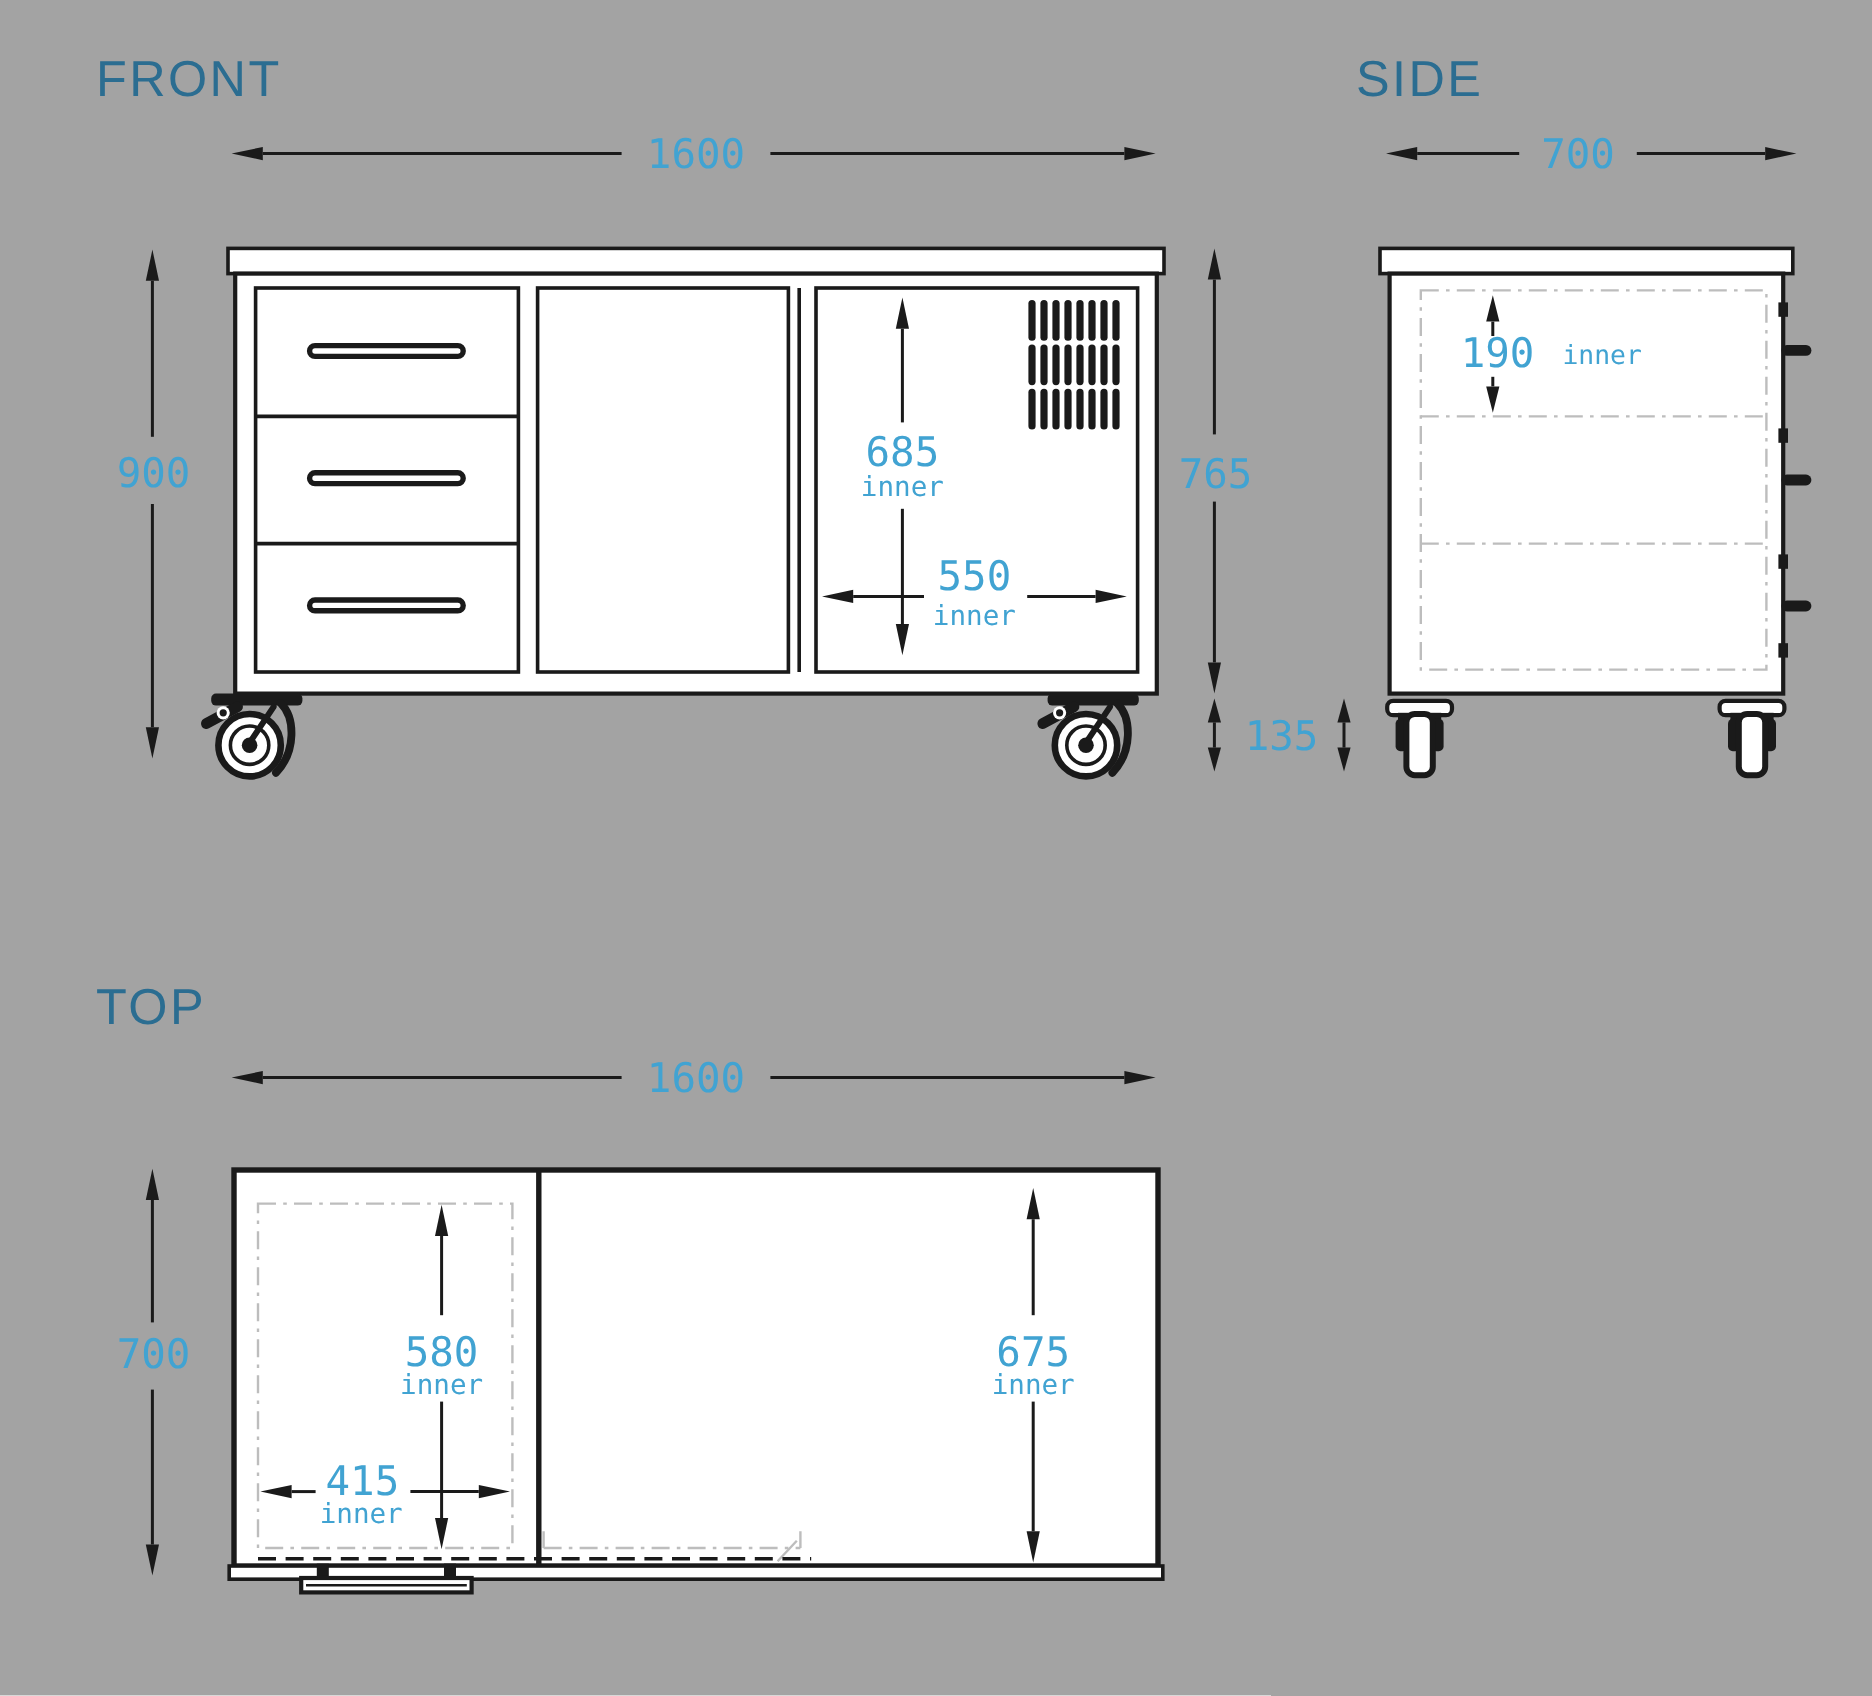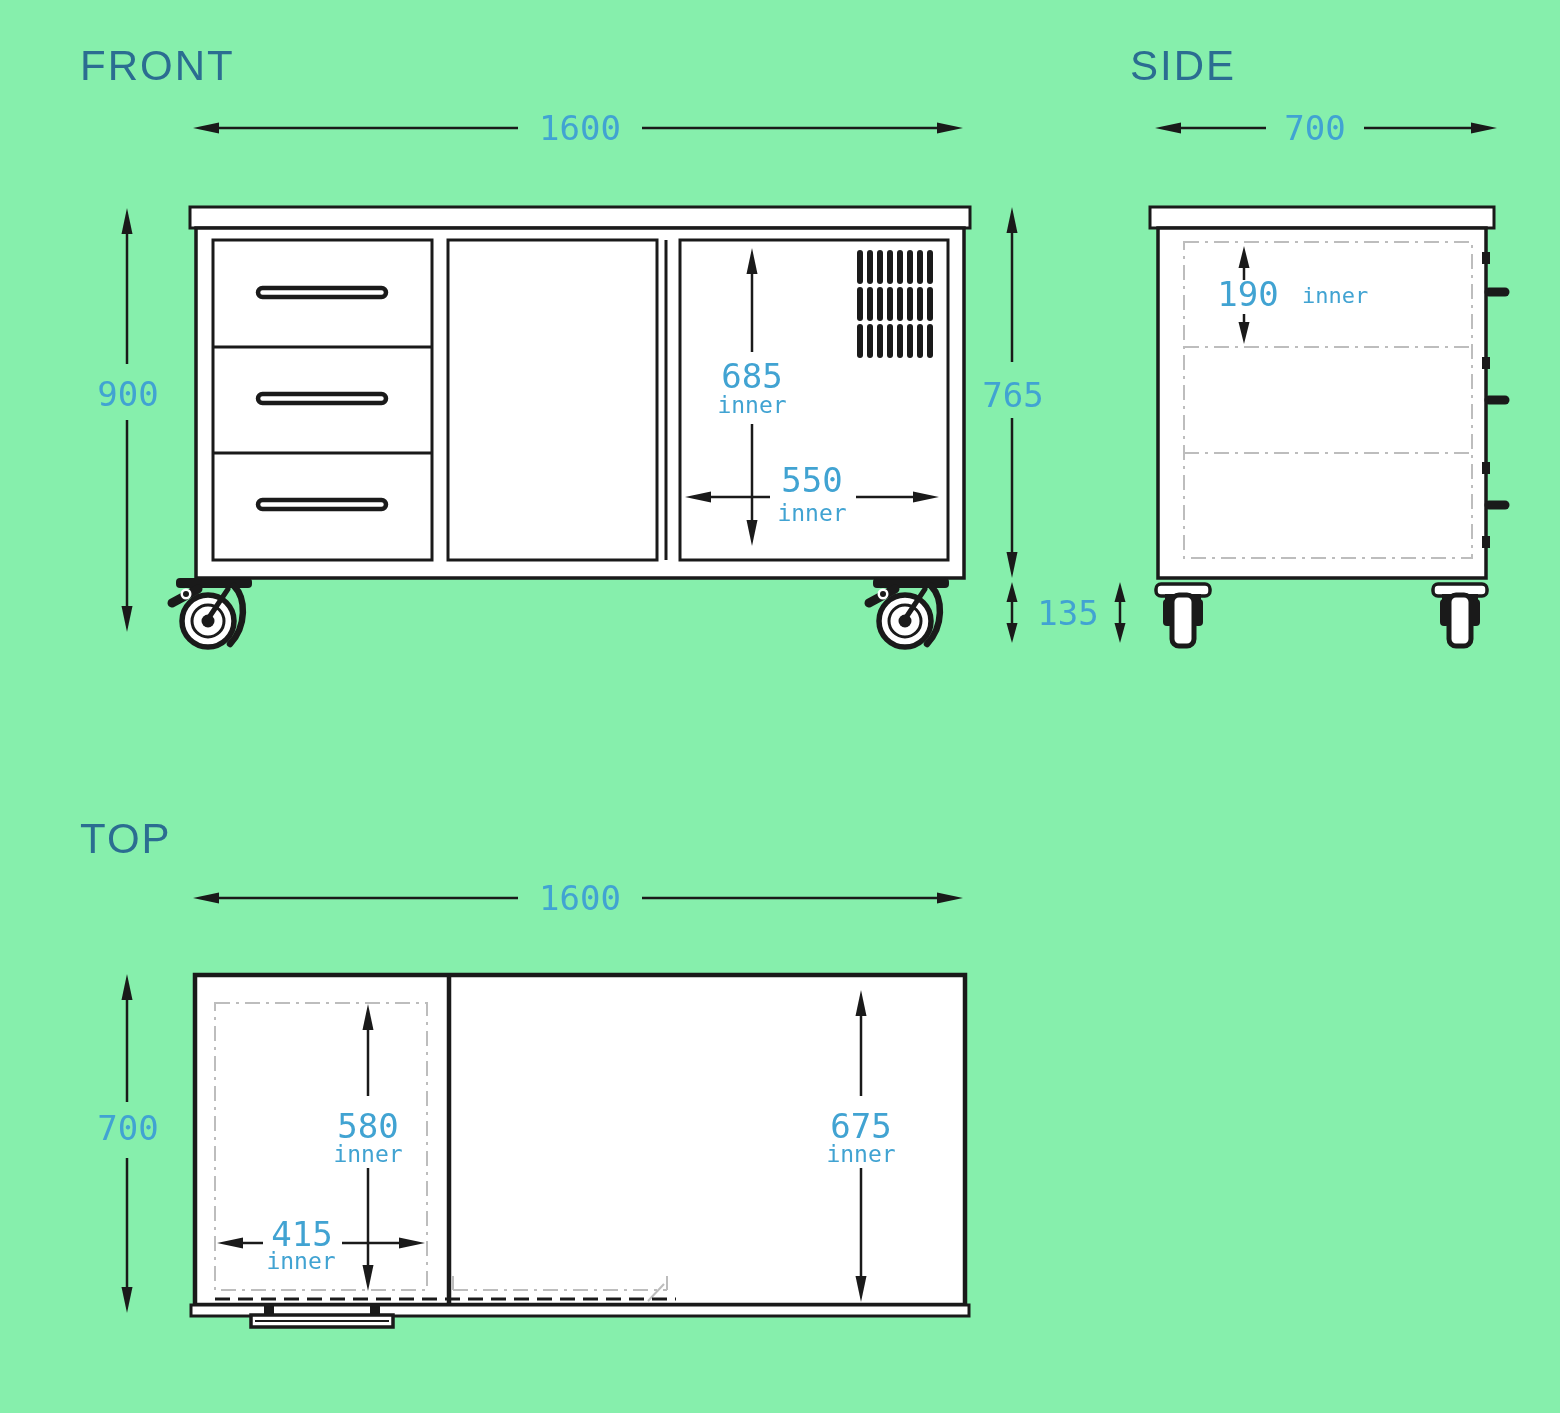--- a/index.html
+++ b/index.html
@@ -1,16 +1,16 @@
 <!DOCTYPE html>
 <html><head>
 <meta charset="utf-8">
 <style>
   html,body{margin:0;padding:0;background:#ffffff;}
-  .stage{position:relative;width:1560px;height:1413px;background:#86efac;overflow:hidden;}
+  .stage{position:relative;width:1560px;height:1413px;background:#a3a3a3;overflow:hidden;}
   svg{display:block;}
   .title-txt{font-family:"Liberation Sans",sans-serif;font-size:42px;letter-spacing:2px;}
   .dim-num{font-family:"DejaVu Sans Mono",monospace;font-size:34px;}
   .dim-note{font-family:"DejaVu Sans Mono",monospace;font-size:23px;}
   .dim-note-sm{font-family:"DejaVu Sans Mono",monospace;font-size:22px;}
 </style>
 </head>
 <body>
 
 <div class="stage">

